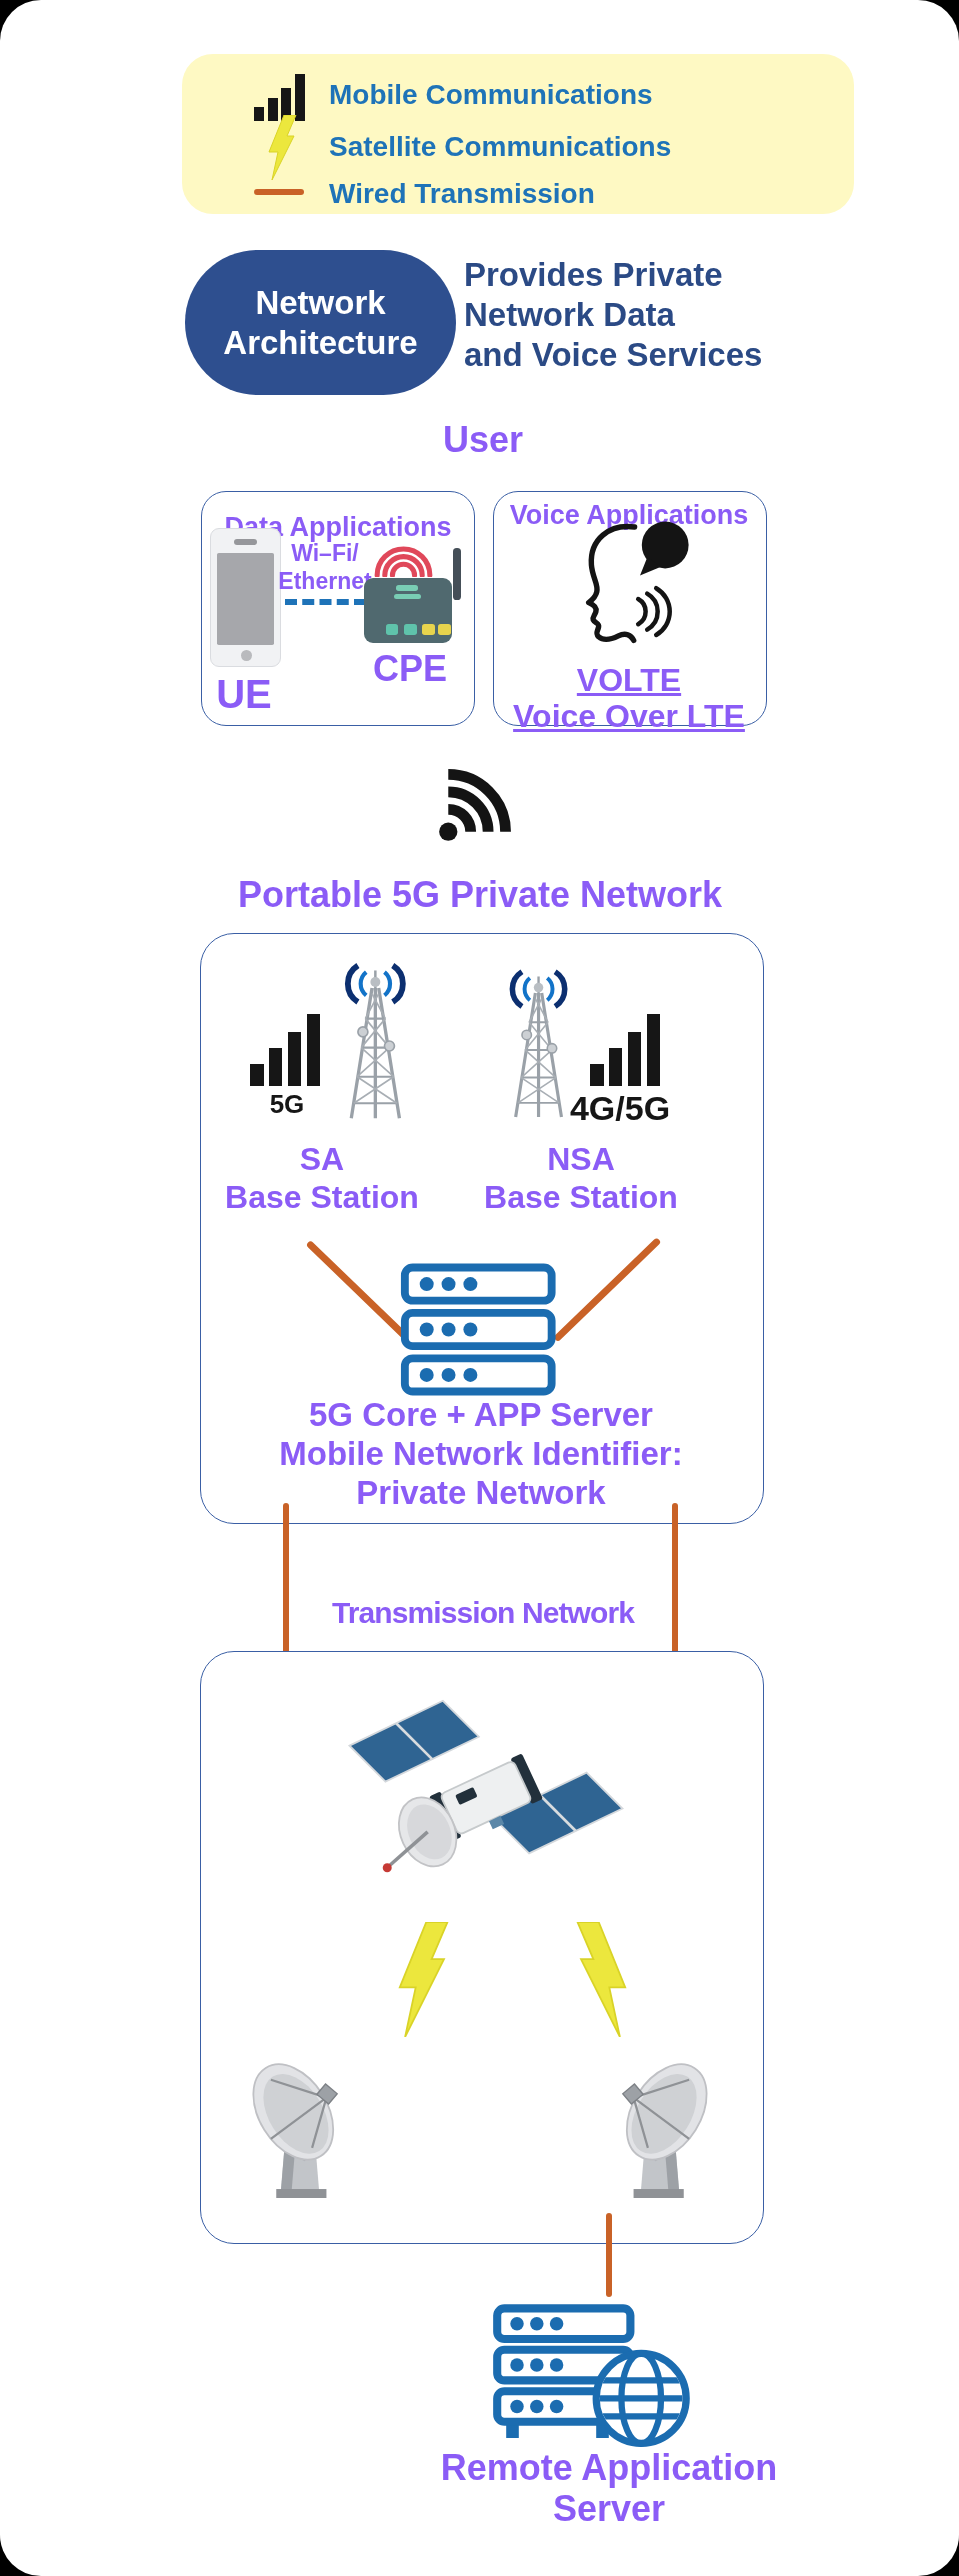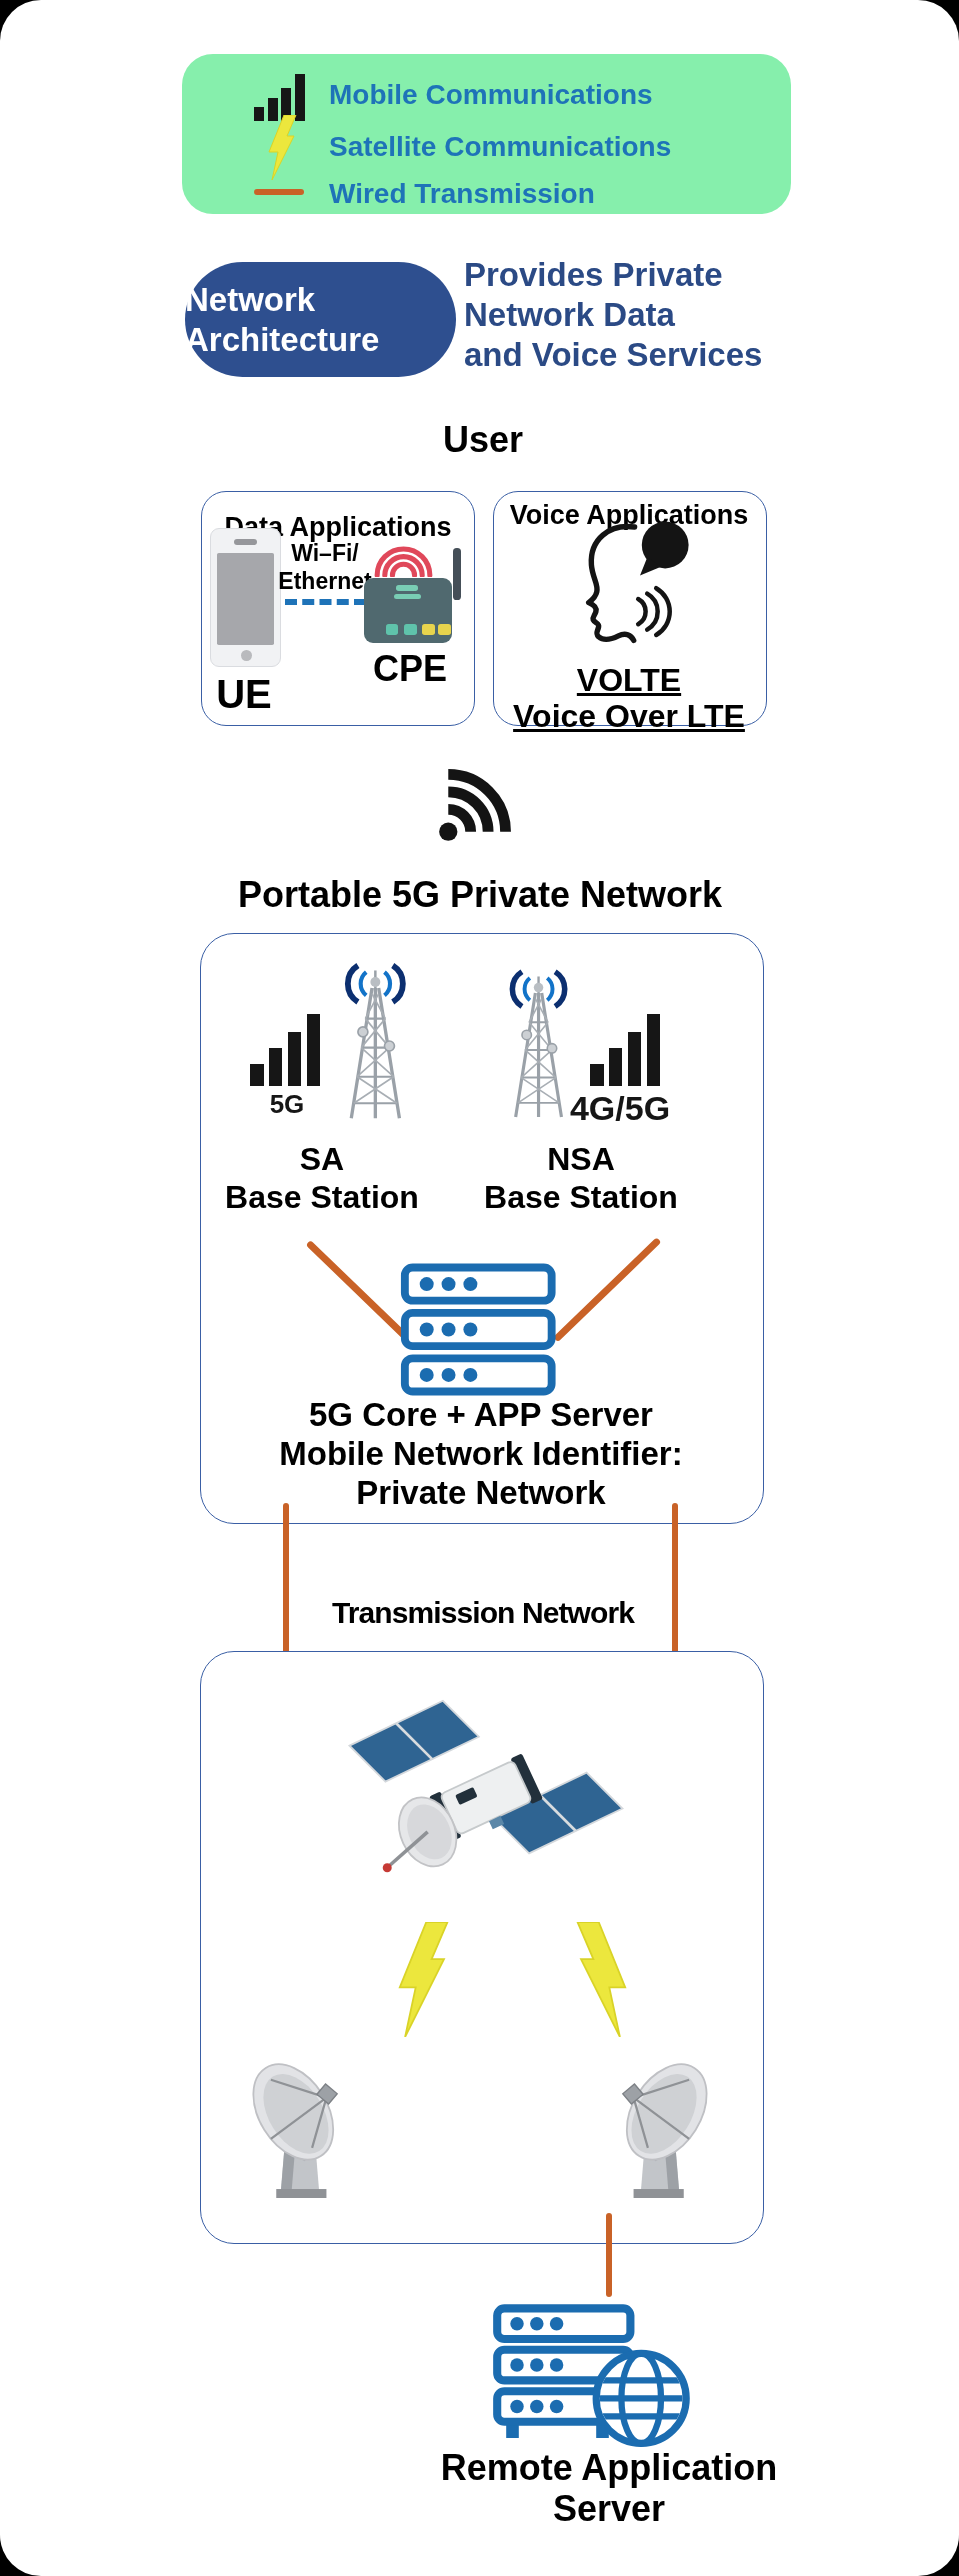--- a/index.html
+++ b/index.html
@@ -1,33 +1,33 @@
 <!DOCTYPE html>
 <html style="font-size:14.4px"><head>
 <meta charset="utf-8">
 <style>
   html,body{margin:0;padding:0;background:#000;}
   .canvas{position:relative;width:959px;height:2576px;background:#fff;border-radius:41px;overflow:hidden;
           font-family:"Liberation Sans",sans-serif;font-weight:bold;}
   .abs{position:absolute;}
   .ctr{transform:translateX(-50%);white-space:nowrap;text-align:center;}
-  .blue{color:#000000;}
+  .blue{color:#8b5cf6;}
   .navy{color:#2b4a85;}
   .blk{color:#161616;}
 
   
-  .legend{left:182px;top:54px;width:609px;height:160px;background:#86efac;border-radius:31px;}
+  .legend{left:182px;top:54px;width:672px;height:160px;background:#fef9c3;border-radius:31px;}
   .legend-label{font-size:28px;color:#1e73b8;}
   .bars{display:flex;align-items:flex-end;gap:3.6px;}
   .bars i{display:block;background:#161616;}
   .wired-line{background:#c96227;border-radius:3.6px;}
 
   
-  .pill{left:185px;top:262px;width:271px;height:115px;background:#2e4f8f;border-radius:73px;
-        display:flex;flex-direction:column;justify-content:center;
+  .pill{left:185px;top:250px;width:271px;height:145px;background:#2e4f8f;border-radius:73px;
+        display:flex;flex-direction:column;align-items:center;justify-content:center;
         color:#fff;font-size:33px;line-height:40px;}
   .desc{left:464px;top:255px;font-size:33px;line-height:40px;}
 
   
   .ubox{border:1.8px solid #3a5fa5;border-radius:25px;background:#fff;}
   .boxtitle{font-size:27px;}
 
   
   .phone{left:210px;top:528px;width:69px;height:137px;background:#f1f2f4;border:0.9px solid #dadce0;border-radius:9px;}
   .phone .screen{position:absolute;left:6.3px;top:24px;width:57px;height:92px;background:#a6a7ab;border-radius:1.8px;}

